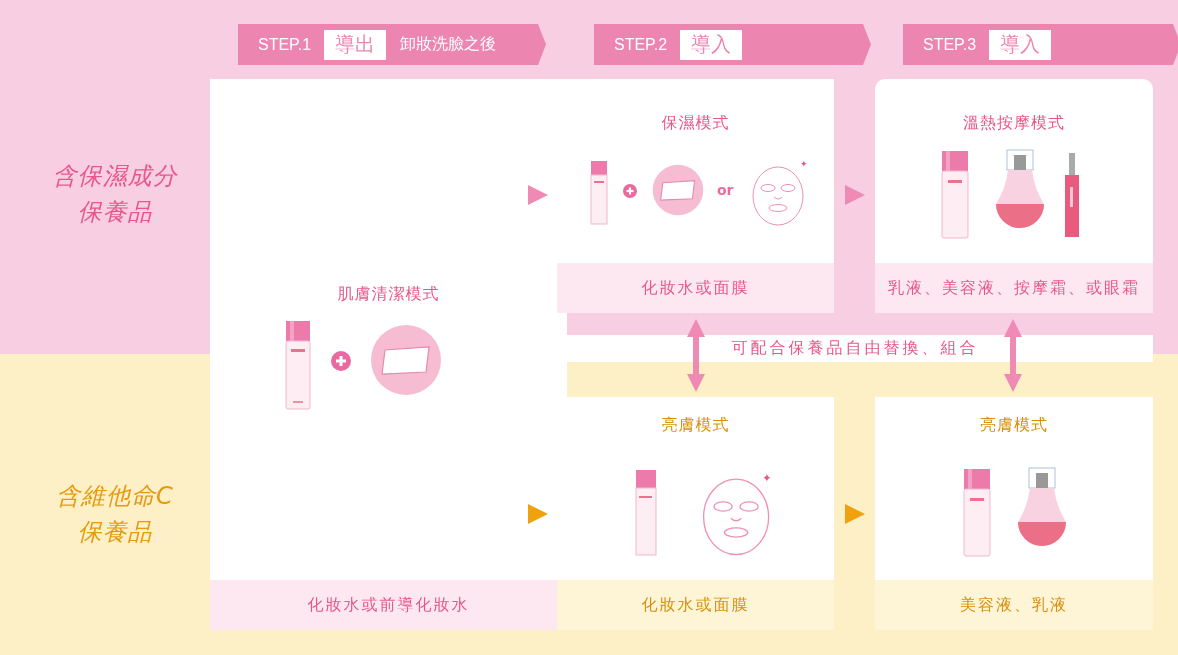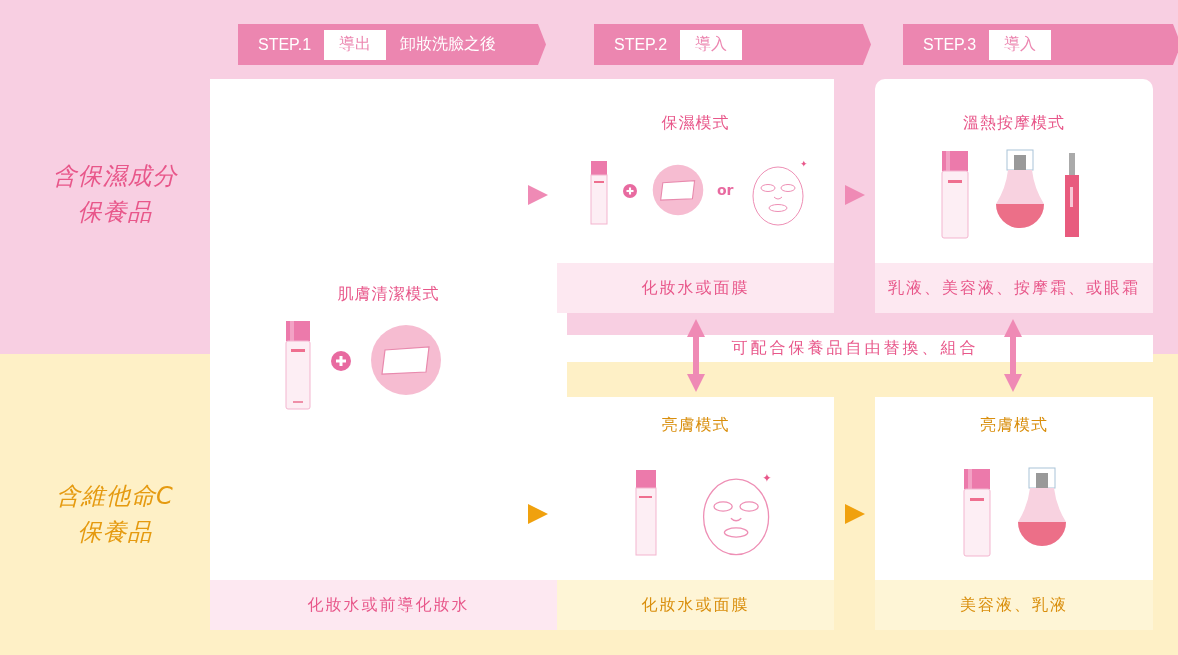--- a/index.html
+++ b/index.html
@@ -10,21 +10,21 @@
   .row-label { position: absolute; left: 20px; width: 190px; text-align: center;
                font-size: 24px; line-height: 36px; letter-spacing: 1px; font-style: italic; }
   .row-label.pink { top: 158px; color: #e8578a; }
   .row-label.yellow { top: 478px; color: #e59a10; }
 
   .step { position: absolute; top: 24px; height: 41px; background: #ec86b0;
           clip-path: polygon(0 0, calc(100% - 8px) 0, 100% 50%, calc(100% - 8px) 100%, 0 100%);
           display: flex; align-items: center; color: #fff; font-size: 15px; margin-left: 28px; }
   .step .num { padding-left: 20px; width: 86px; font-family: "Liberation Sans", sans-serif; font-size: 16px; }
   .step .tag { background: #fff; color: #ec86b0; height: 30px; width: 62px; display: flex;
-               align-items: center; justify-content: center; font-size: 16px; }
+               align-items: center; justify-content: center; font-size: 20px; }
   .step .desc { margin-left: 14px; font-size: 16px; }
 
   .card { position: absolute; background: #fff; }
   .card .title { position: absolute; left: 0; right: 0; text-align: center; font-size: 16px; letter-spacing: 1px; }
   .card .foot { position: absolute; left: 0; right: 0; bottom: 0; height: 50px; display: flex;
                 align-items: center; justify-content: center; font-size: 16px; letter-spacing: 2px; }
   .pinkt { color: #e8578a; margin-top: 16px; }
   .yellowt { color: #d98e0c; }
   .foot.pinkbg { background: #fde8f1; }
   .foot.yellowbg { background: #fef5d6; }

